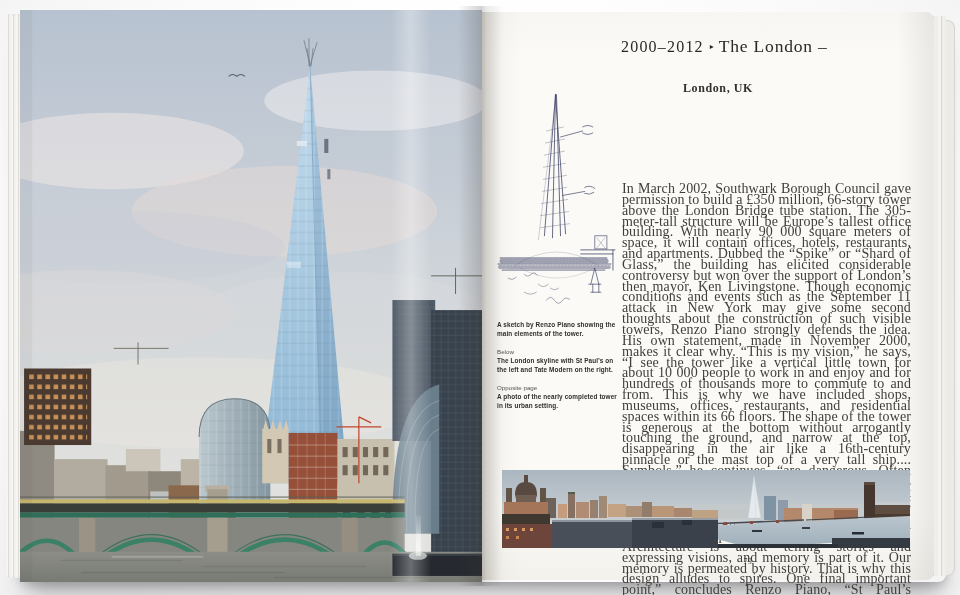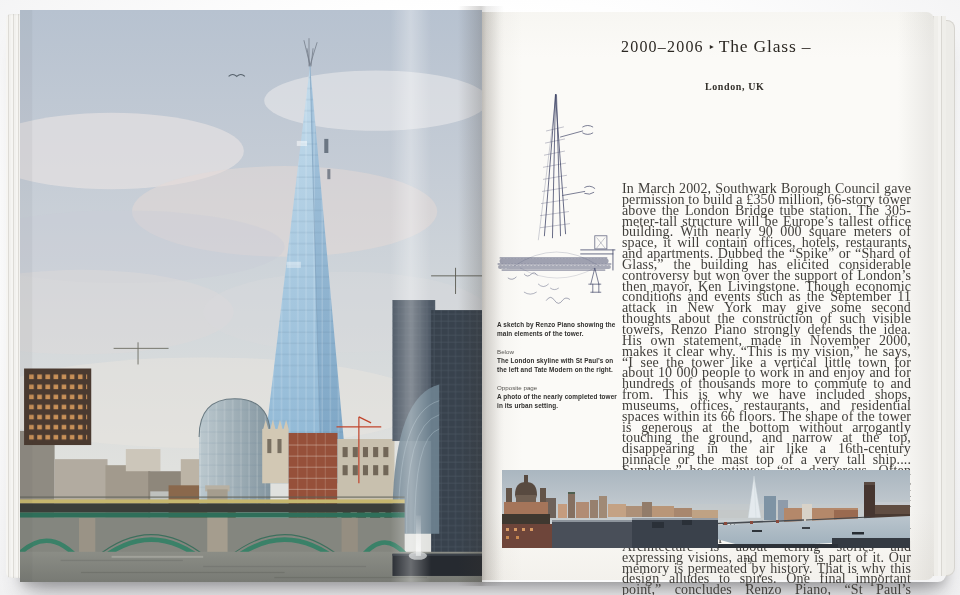--- a/index.html
+++ b/index.html
@@ -29,21 +29,21 @@
       linear-gradient(90deg, rgba(0,0,0,0) 92%, rgba(120,118,112,.12) 99%),
       linear-gradient(180deg, #f7f6f2 0%, #fbfaf7 8%, #fbfaf7 88%, #f3f1ec 100%);
   }
   .gutter{position:absolute;left:452px;top:0;width:46px;height:100%;pointer-events:none;z-index:6;
     background:linear-gradient(90deg, rgba(60,55,50,0) 0%, rgba(60,55,50,.22) 50%, rgba(60,55,50,.10) 62%, rgba(60,55,50,0) 100%);}
   
   .title-block{position:absolute;left:139px;top:24px;display:flex;align-items:flex-start;color:#2c2823;}
   .title-years{font-size:16px;letter-spacing:1.2px;line-height:21px;}
   .title-bullet{font-size:8px;line-height:21px;margin:0 5px 0 6px;color:#2c2823;}
   .title-lines{font-size:17.5px;letter-spacing:.8px;line-height:21px;}
-  .subtitle{position:absolute;left:210px;top:69px;font-size:10px;font-weight:bold;letter-spacing:.6px;color:#33302b;padding-left:13px;}
+  .subtitle{position:absolute;left:188px;top:69px;font-size:12px;font-weight:bold;letter-spacing:.6px;color:#33302b;padding-left:13px;}
   
   .sketch{position:absolute;left:12px;top:74px;width:126px;height:228px;}
   
   .captions{position:absolute;left:15px;top:308px;width:122px;font-family:"Liberation Sans",sans-serif;color:#2f2e2c;}
   .cap{margin-bottom:9px;}
   .cap-lead{font-size:6.2px;line-height:9px;color:#55534f;display:block;}
   .cap-lead:empty{display:none;}
   .cap-text{font-size:6.4px;line-height:9px;font-weight:bold;display:block;letter-spacing:.1px;}
   
   .body-text{position:absolute;left:140px;top:172px;width:289px;font-size:14px;line-height:10.85px;
@@ -239,24 +239,24 @@
       <ellipse cx="391" cy="542" rx="9" ry="4" fill="#dfe3e3" opacity=".7"></ellipse>
 
       <rect x="364" y="0" width="40" height="568" fill="url(#glossV)" opacity=".45"></rect>
       <rect x="0" y="0" width="12" height="568" fill="#3a3a3a" opacity=".05"></rect>
     </svg>
   </div>
 
   <div class="right-page">
 
     <div class="title-block">
-      <span class="title-years">2000–2006</span>
+      <span class="title-years">2000–2012</span>
       <span class="title-bullet">▸</span>
       <span class="title-lines">
-        <span>The Glass –</span><br>
+        <span>The London –</span><br>
       </span>
     </div>
     <div class="subtitle">London, UK</div>
 
     <svg class="sketch" viewBox="0 0 125 225">
       <g stroke="#343a5e" fill="none" stroke-width=".8" stroke-linecap="round" opacity=".92">
         <path d="M61,8 L50,148 M61,8 L58,150 M62,8 L66,148 M61,8 L71,146"></path>
         <path d="M61,14 L44,152" opacity=".5" stroke-width=".5"></path>
         <path d="M52,44 L69,40 M51,56 L70,52 M50,68 L70,64 M49,80 L71,76 M49,92 L72,88 M48,104 L72,100 M47,116 L73,112 M46,128 L74,124 M46,140 L75,136" stroke-width=".45" opacity=".7"></path>
         <path d="M66,50 L88,44 M88,40 q5,-3 10,0 M88,46 q5,3 10,0" stroke-width=".7"></path>

